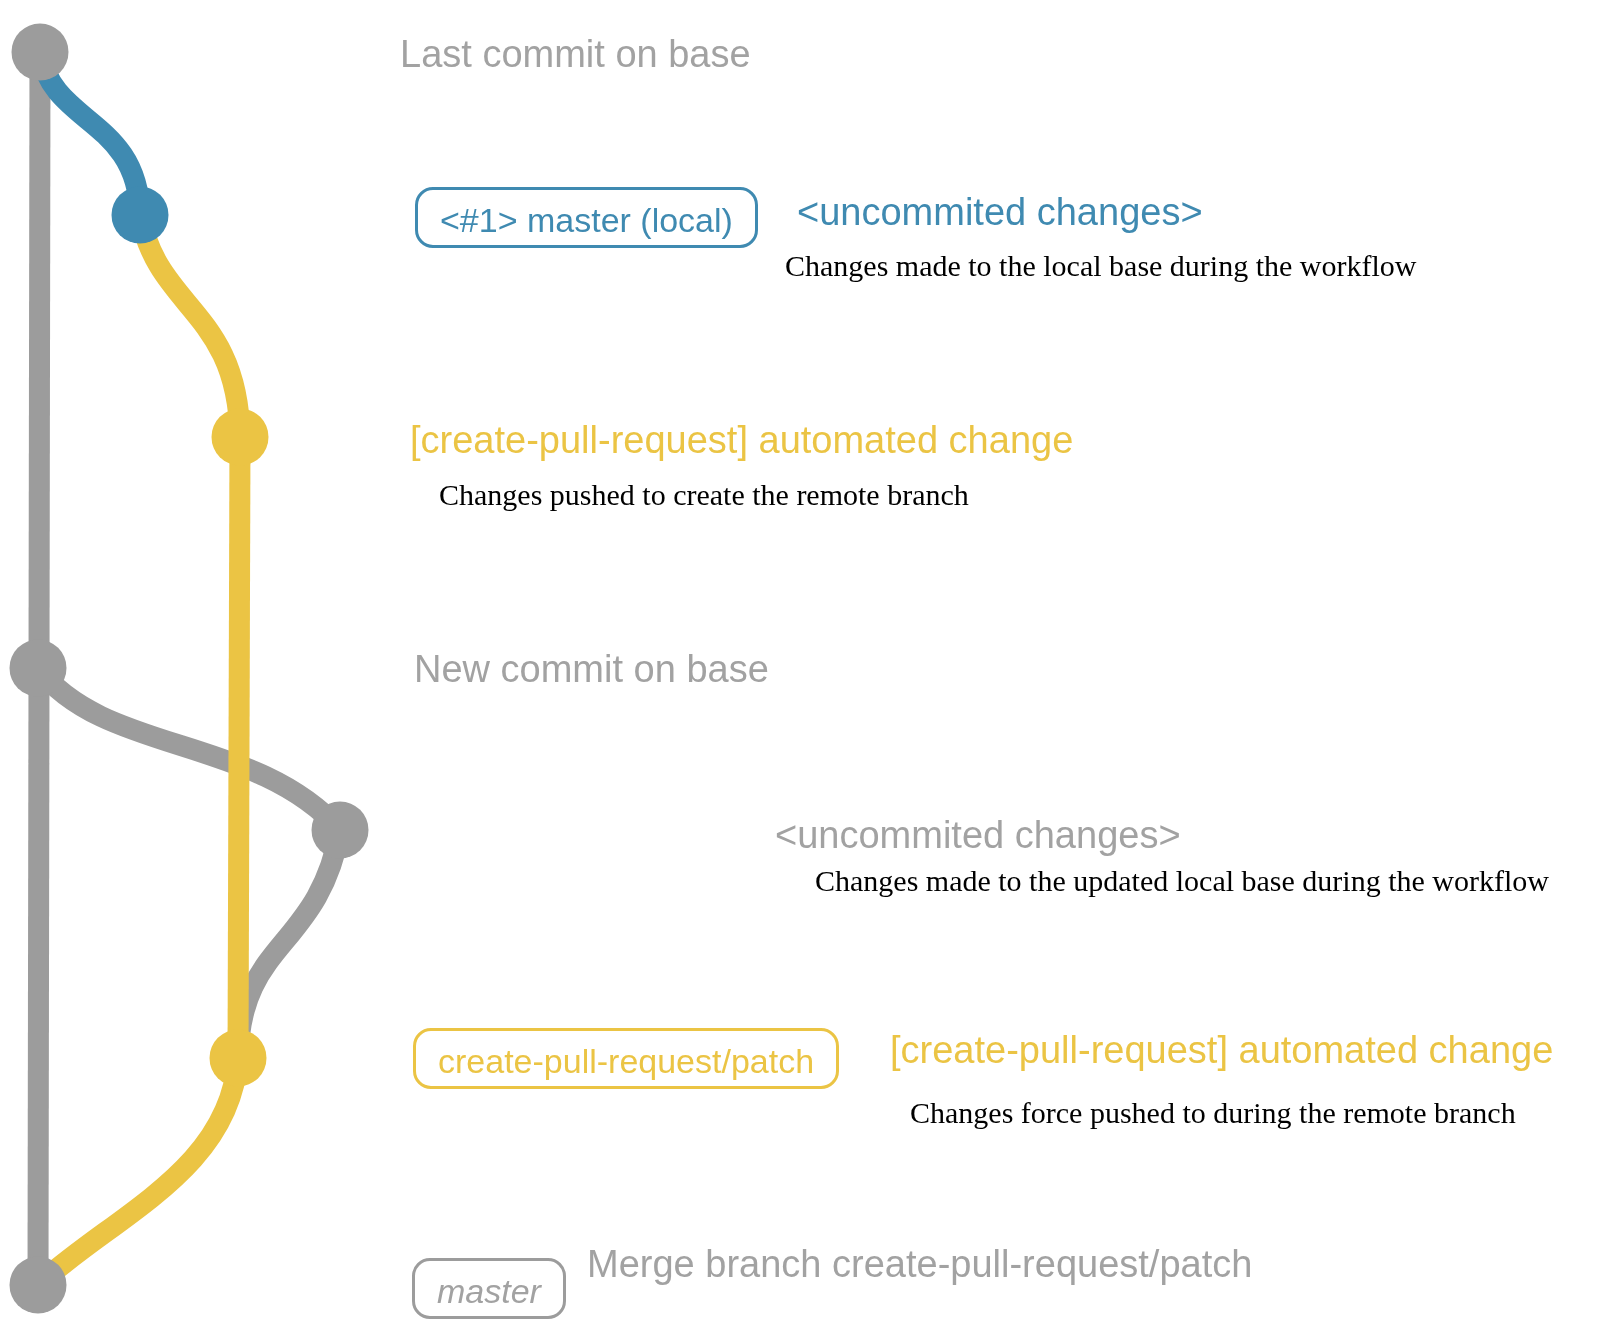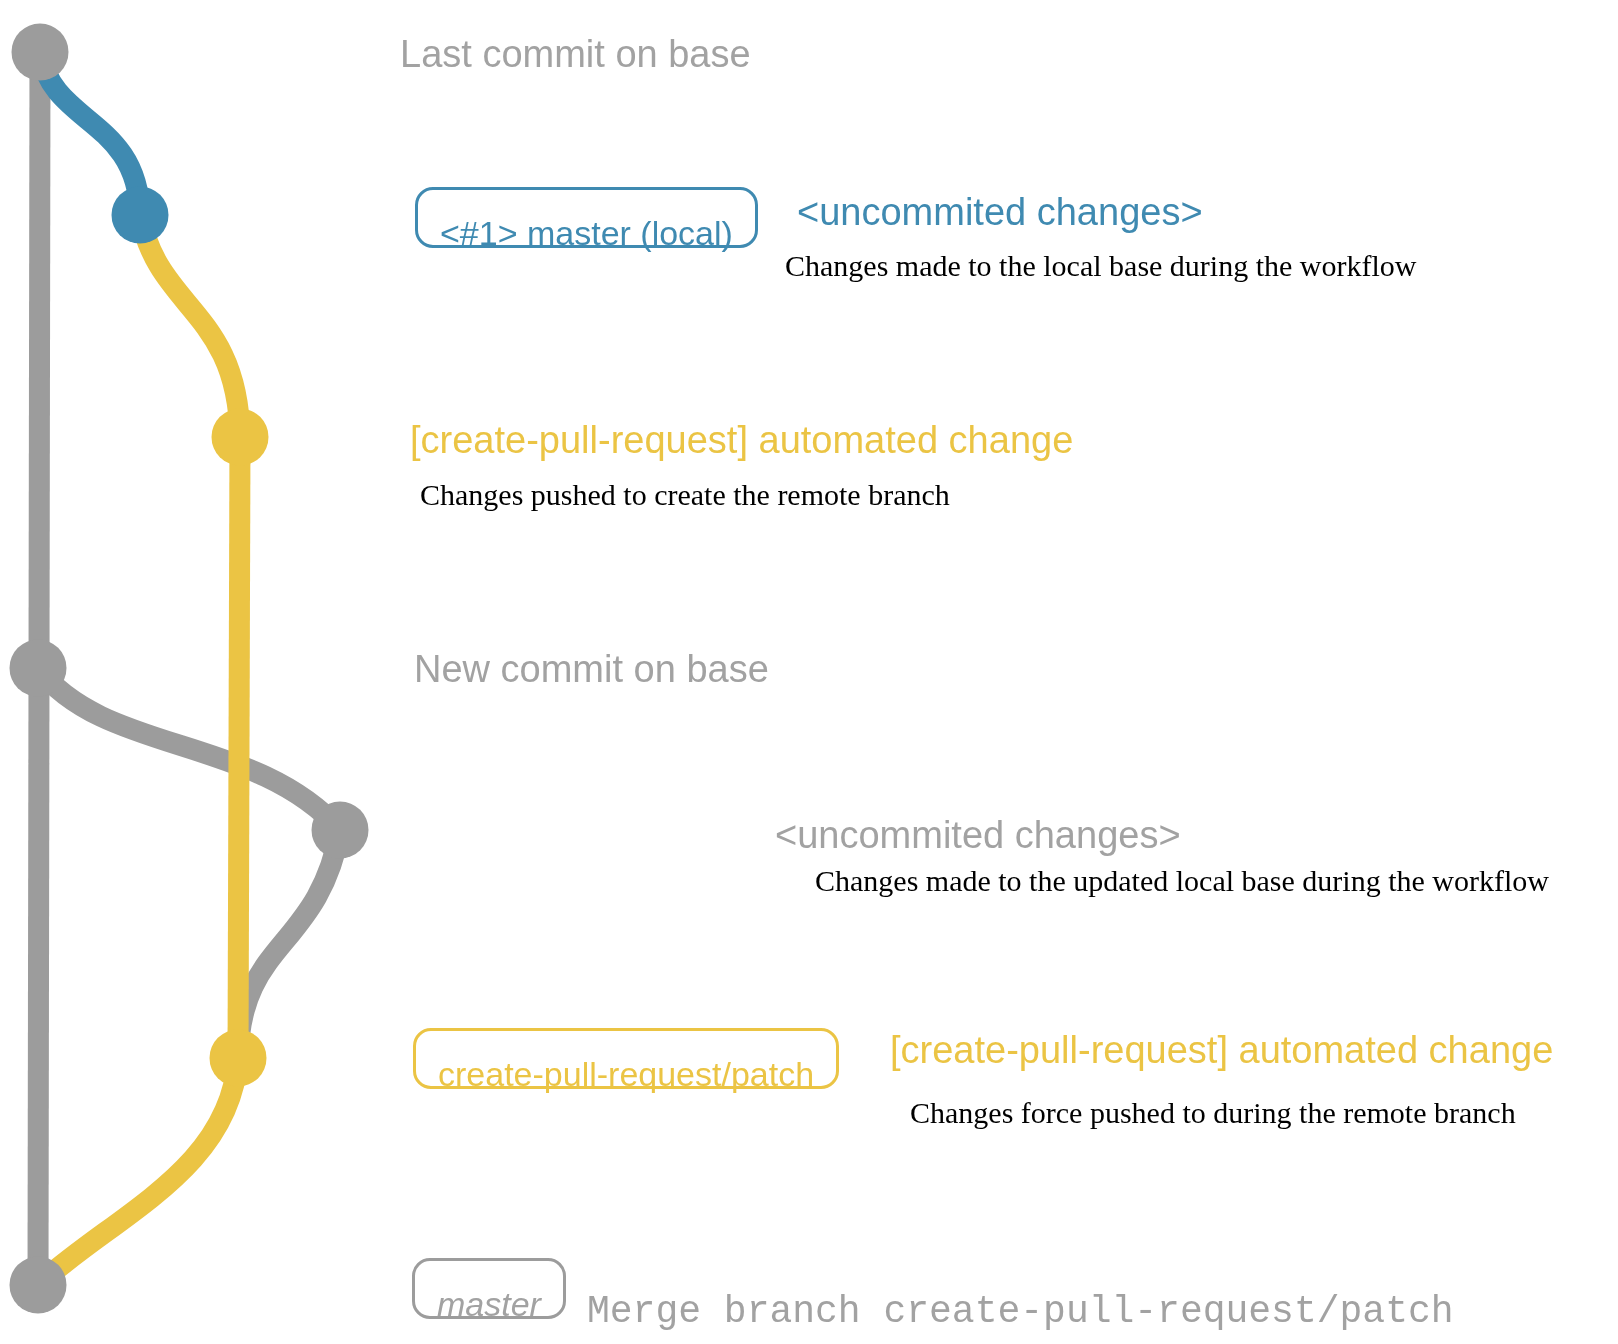--- a/index.html
+++ b/index.html
@@ -14,21 +14,21 @@
   .txt{position:absolute;white-space:nowrap;line-height:1.15;}
   .sans-big{font-size:38px;}
   .gray-t{color:var(--graytext);}
   .blue-t{color:var(--blue);}
   .yellow-t{color:var(--yellow);}
   .badge{
     position:absolute;
     box-sizing:border-box;
     height:61px;
     line-height:55px;
-    padding:16px 22px;
+    padding:3px 22px;
     border:3px solid;
     border-radius:18px;
     font-size:34px;
     white-space:nowrap;
   }
   .badge.blue-b{border-color:var(--blue);color:var(--blue);}
   .badge.gray-b{border-color:var(--gray);color:var(--graytext);}
   .badge.yellow-b{border-color:var(--yellow);color:var(--yellow);}
   .caption{
     position:absolute;
@@ -67,27 +67,27 @@
     <circle cx="140" cy="215" r="28.5" style="fill:var(--blue)"></circle>
   </svg>
 
   <div class="txt sans-big gray-t" style="left:400px;top:33px;">Last commit on base</div>
 
   <div class="badge blue-b" style="left:415px;top:187px;">&lt;#1&gt; master (local)</div>
   <div class="txt sans-big blue-t" style="left:797px;top:191px;">&lt;uncommited changes&gt;</div>
   <div class="caption" style="left:785px;top:243px;">Changes made to the local base during the workflow</div>
 
   <div class="txt sans-big yellow-t" style="left:410px;top:419px;">[create-pull-request] automated change</div>
-  <div class="caption" style="left:420px;top:472px;text-align:center;">Changes pushed to create the remote branch</div>
+  <div class="caption" style="left:439px;top:472px;text-align:center;">Changes pushed to create the remote branch</div>
 
   <div class="txt sans-big gray-t" style="left:406px;top:648px;margin-left:8px;">New commit on base</div>
 
   <div class="txt sans-big gray-t" style="left:775px;top:814px;">&lt;uncommited changes&gt;</div>
   <div class="caption" style="left:815px;top:858px;">Changes made to the updated local base during the workflow</div>
 
   <div class="badge yellow-b" style="left:413px;top:1028px;">create-pull-request/patch</div>
   <div class="txt sans-big yellow-t" style="left:890px;top:1029px;">[create-pull-request] automated change</div>
   <div class="caption" style="left:910px;top:1090px;">Changes force pushed to during the remote branch</div>
 
   <div class="badge gray-b" style="left:412px;top:1258px;font-style:italic;">master</div>
-  <div class="txt sans-big gray-t" style="left:587px;top:1290px;font-family:Liberation Mono, monospace;">Merge branch create-pull-request/patch</div>
+  <div class="txt sans-big gray-t" style="left:587px;top:1243px;">Merge branch create-pull-request/patch</div>
 
 </div>
 
 </body></html>

